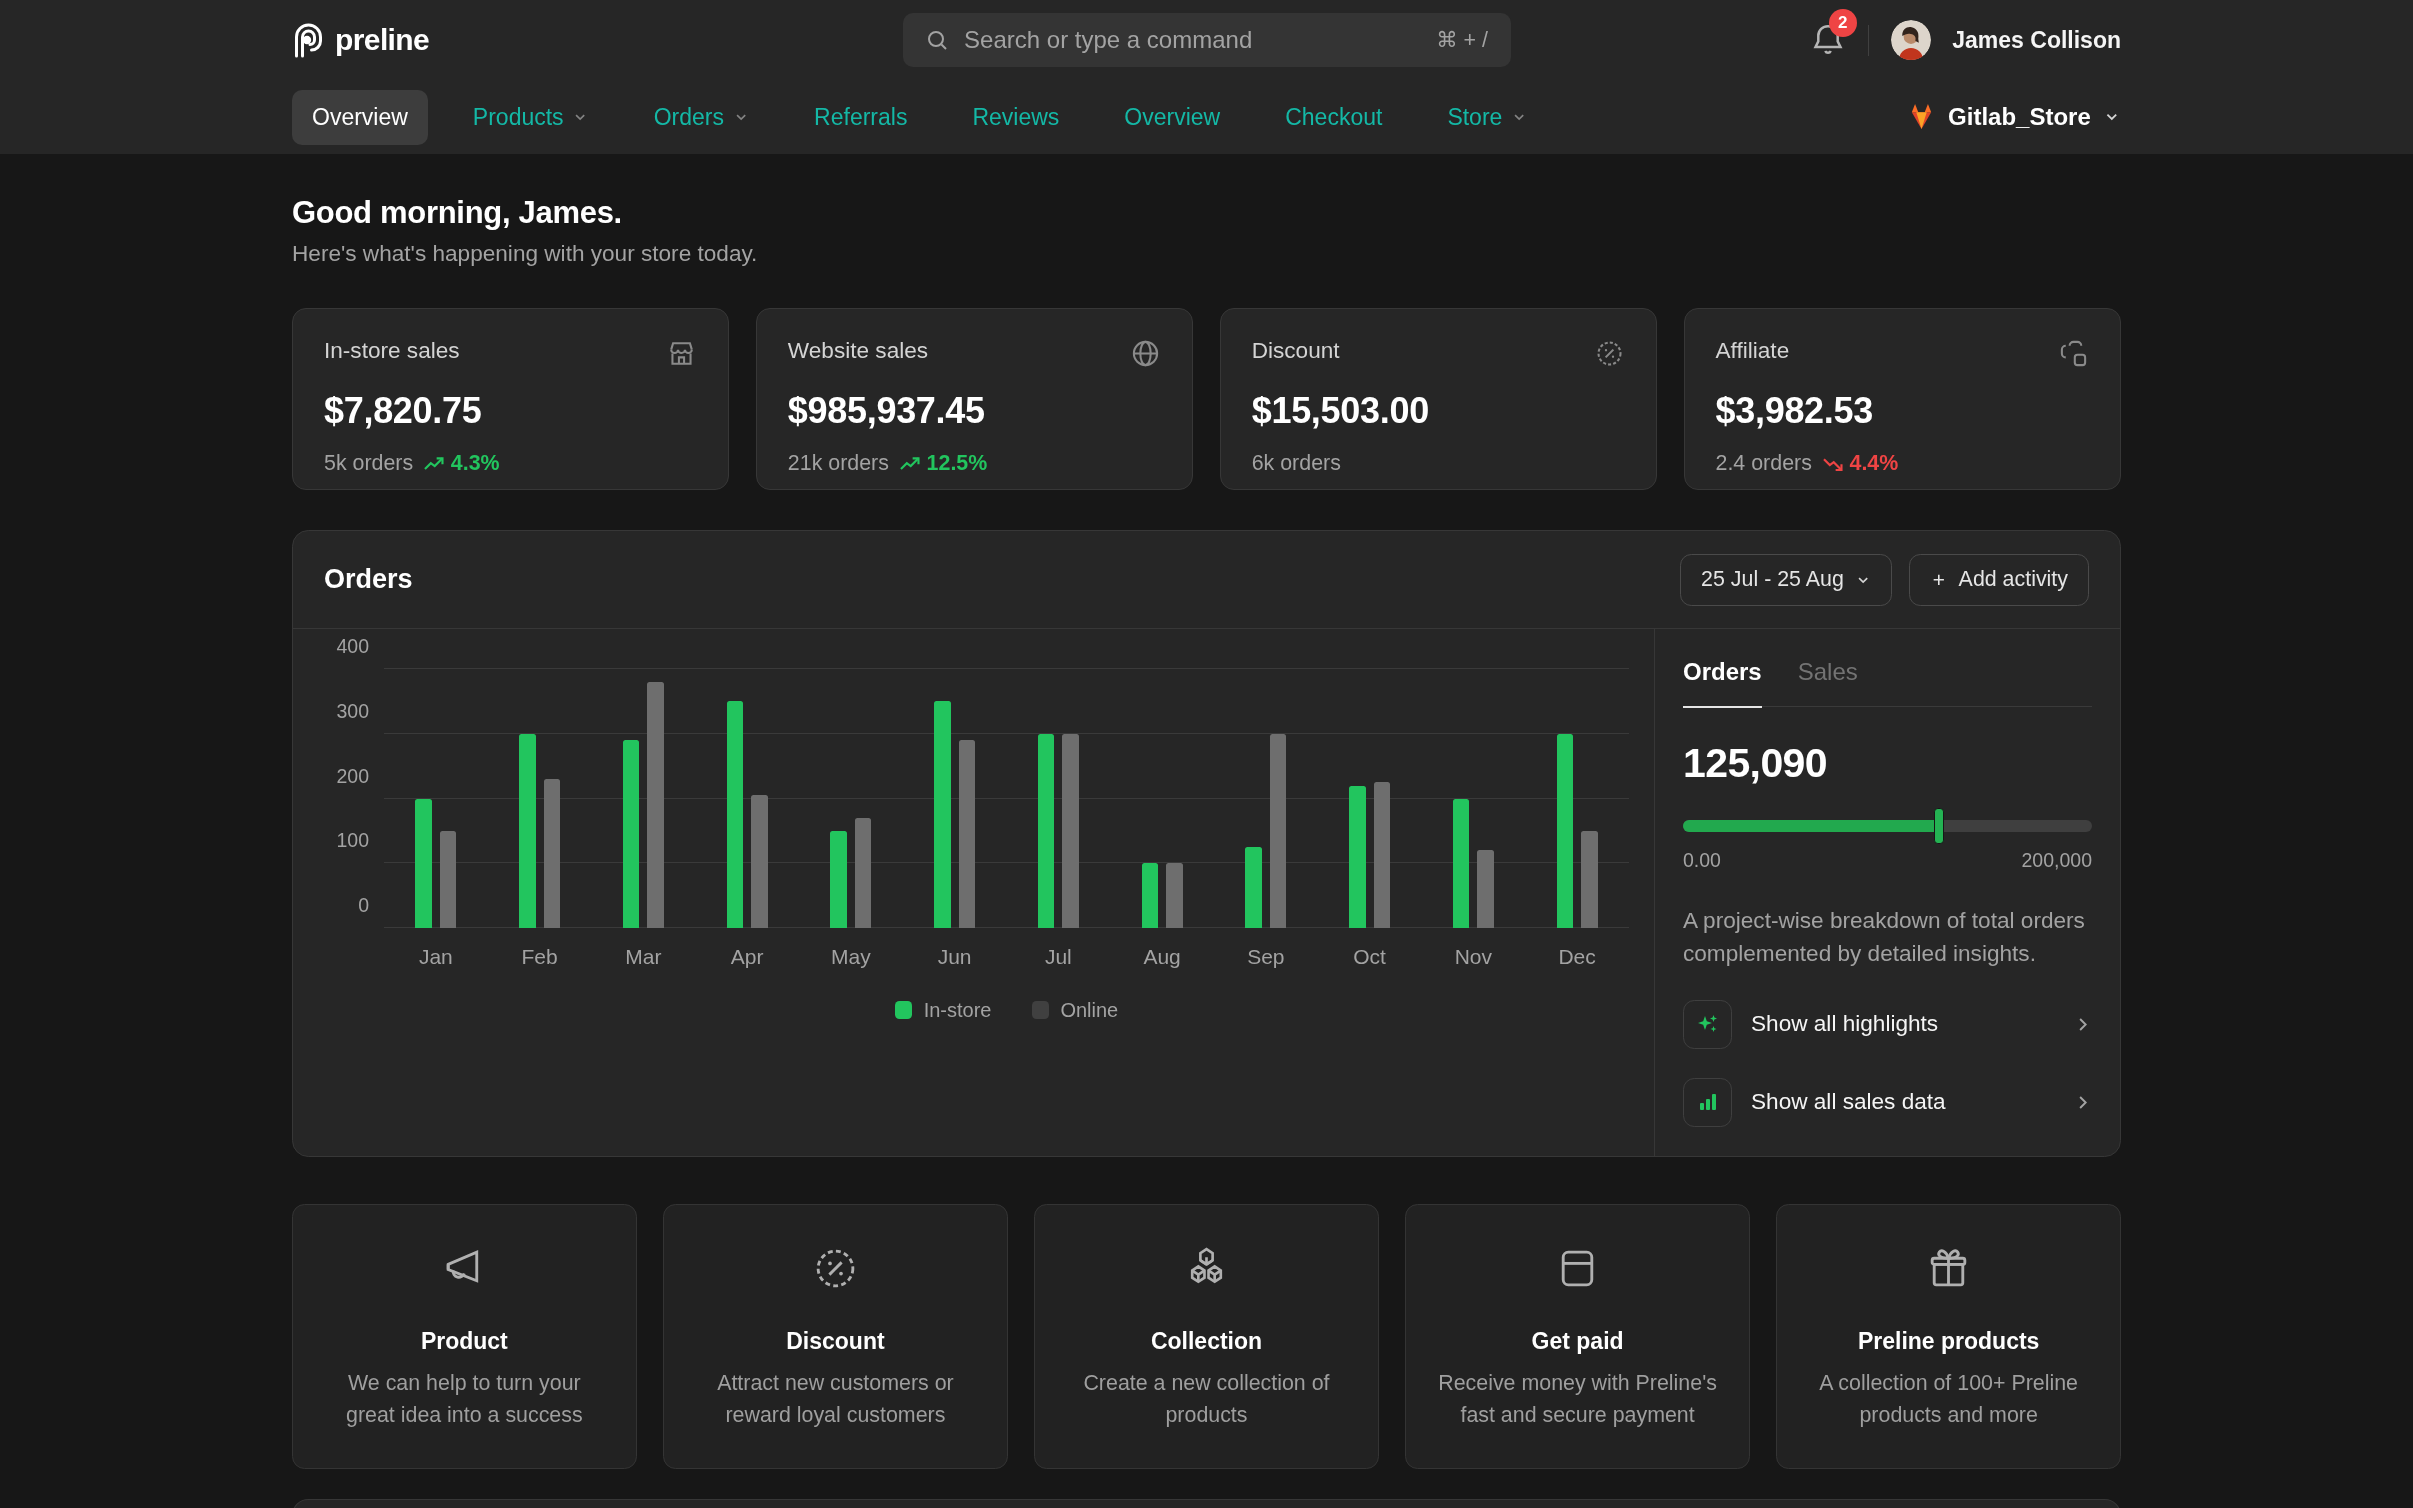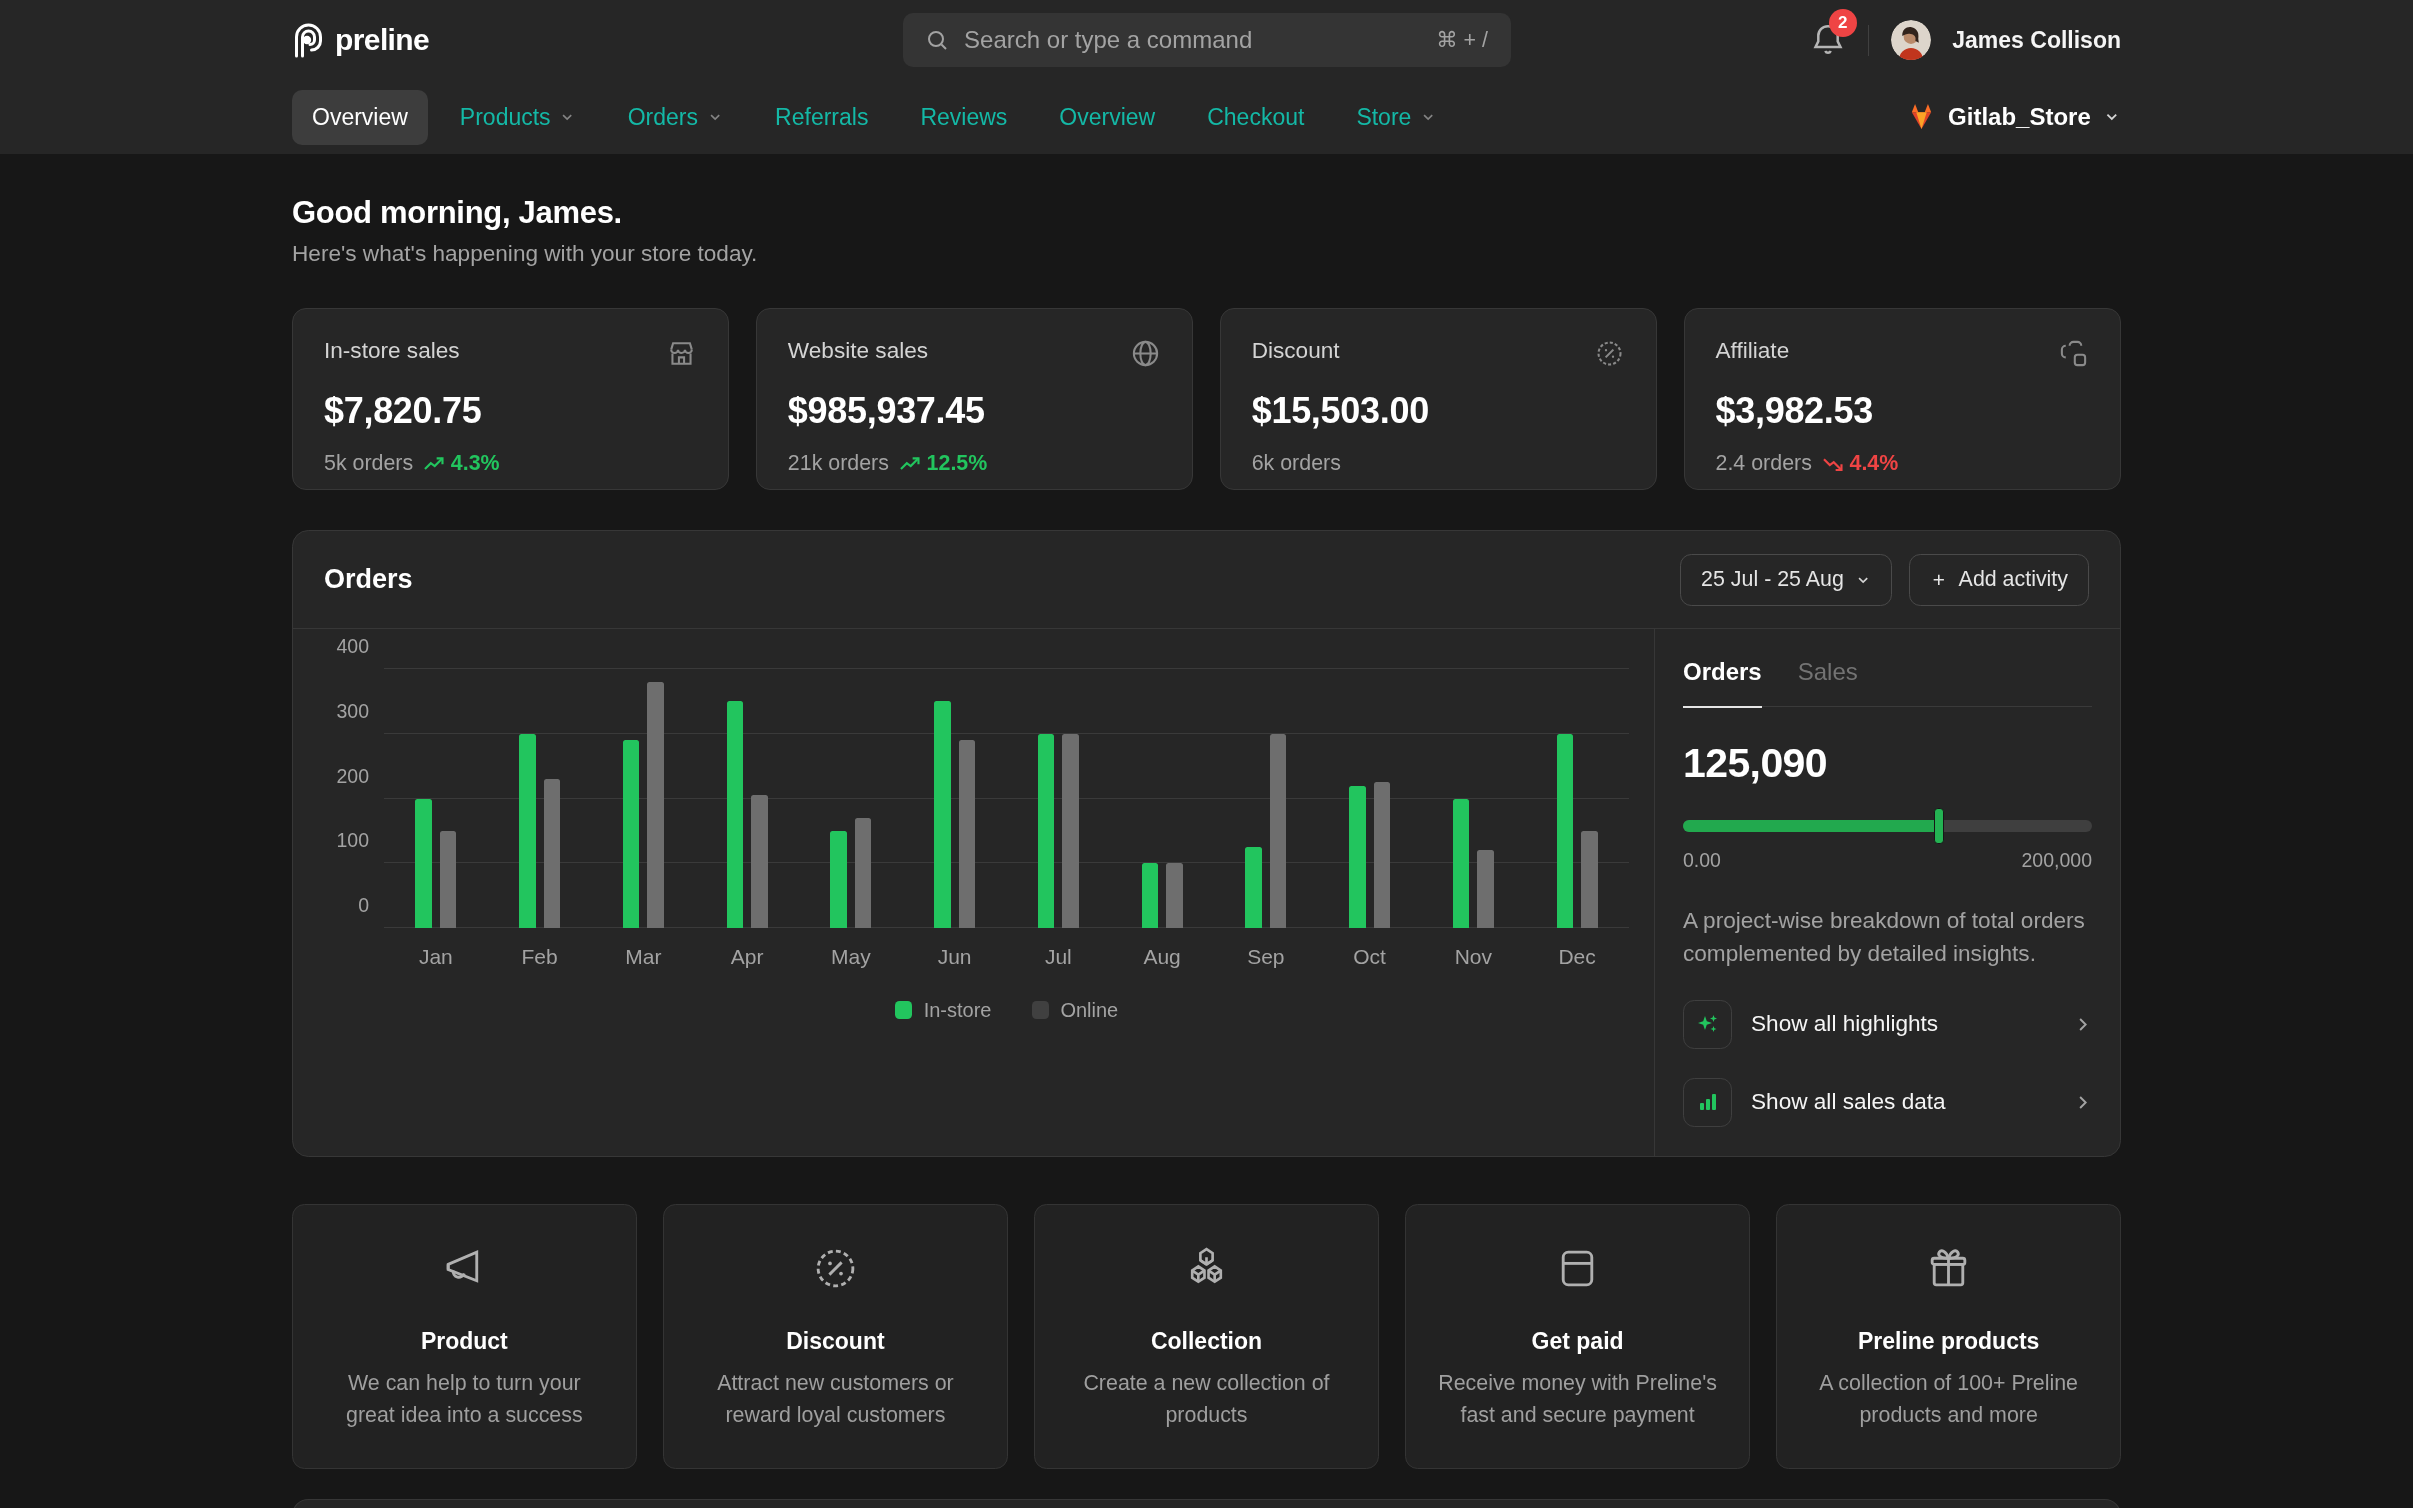--- a/index.html
+++ b/index.html
@@ -36,21 +36,21 @@
     position:absolute; top:-12.6px; right:-10px; min-width:28px; height:28px;
     background:#ef4444; border-radius:50%; display:flex; align-items:center; justify-content:center;
     font-size:17px; font-weight:700; color:#fff;
   }
   .v-divider { width:1.3px; height:31px; background:#404040; }
   .avatar { width:40px; height:40px; border-radius:50%; overflow:hidden; flex:none; }
   .user-name { font-size:23px; font-weight:600; color:#f5f5f5; }
 
   
   .navbar-inner { height:74px; display:flex; align-items:center; justify-content:space-between; }
-  .nav-list { display:flex; align-items:center; gap:12px; }
+  .nav-list { display:flex; align-items:center; gap:25px; }
   .nav-item {
     display:flex; align-items:center; gap:8.8px; padding:14px 20px; border-radius:10px;
     font-size:23px; color:#14b8a6; cursor:pointer; text-decoration:none;
   }
   .nav-item.active { background:#3d3d3d; color:#fff; }
   .nav-item svg { opacity:.75; }
   .store-select { display:flex; align-items:center; gap:12.6px; font-size:24px; font-weight:700; color:#fff; cursor:pointer; }
 
   
   .greeting { margin-top:41px; }

